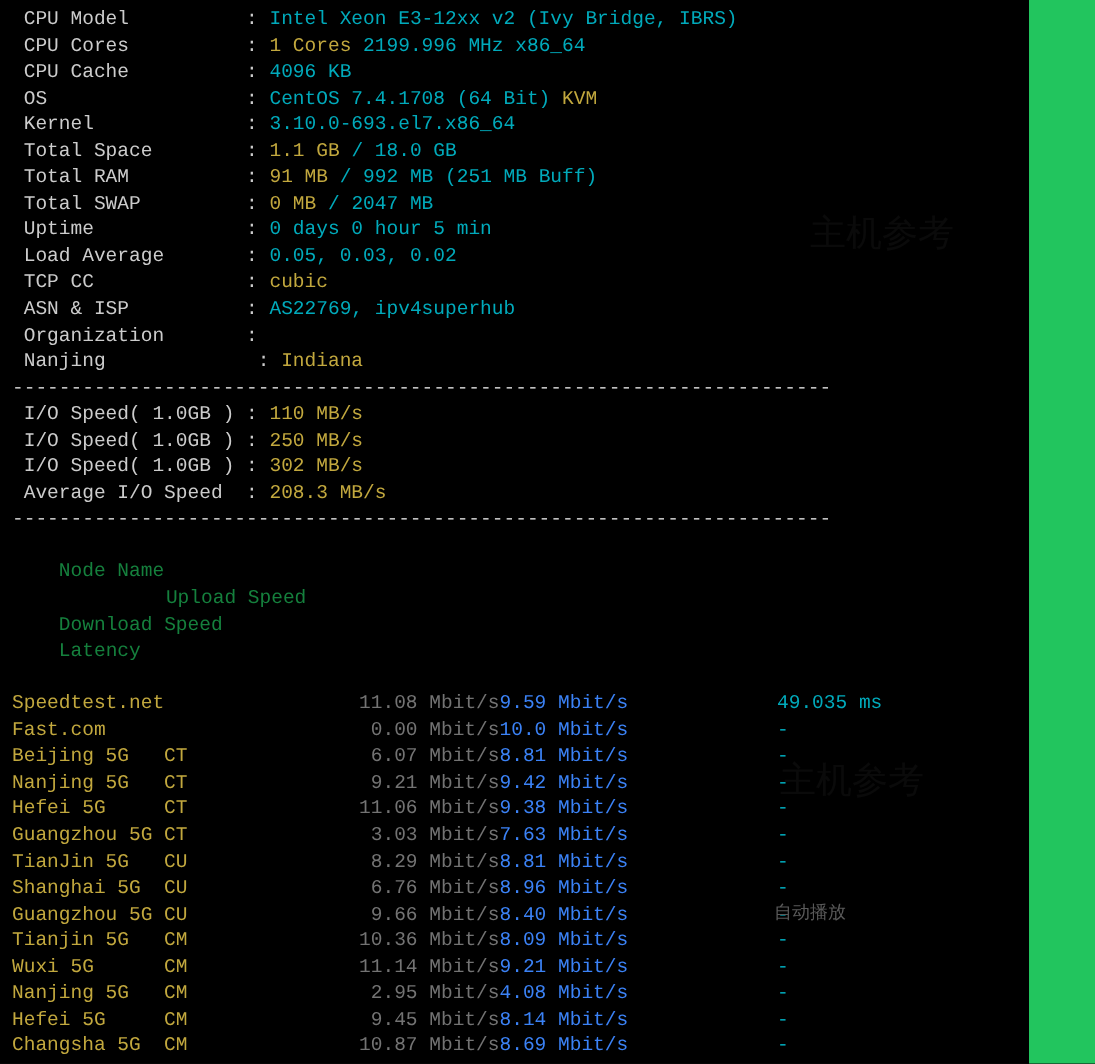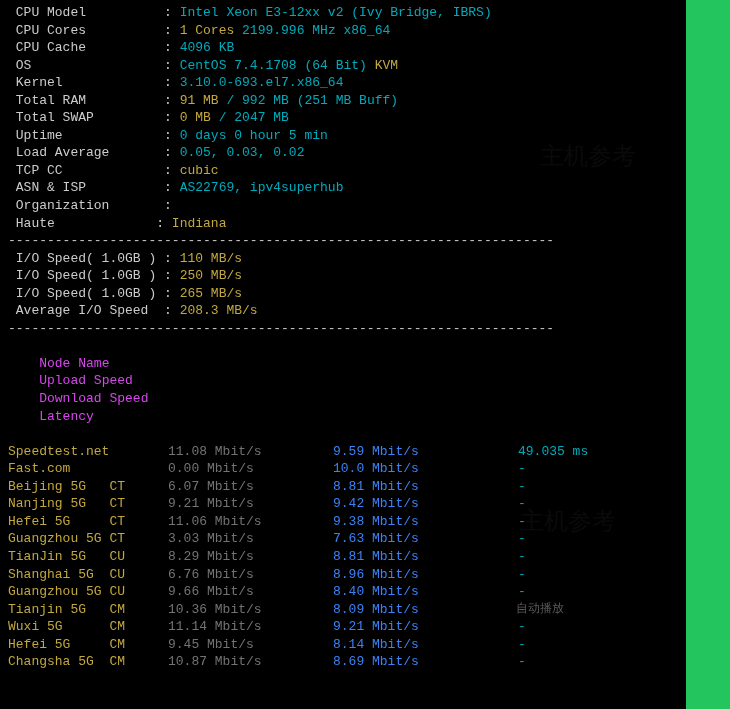--- a/index.html
+++ b/index.html
@@ -34,25 +34,25 @@
   .lbl  { color: #cccccc; }
   .sep  { color: #cccccc; }
   .cyan { color: #00aabb; }
   .grn  { color: #737373; }
   .yel  { color: #c2a83e; }
   .red  { color: #3b82f6; }
   .dash { color: #cccccc; letter-spacing: 0; }
 
   
   .c-node { display: inline-block; width: 160px; color: #c2a83e; }
-  .c-up   { display: inline-block; width: 165px; }
+  .c-up   { display: inline-block; width: 165px; text-align: right; }
   .c-dn   { display: inline-block; width: 185px; }
   .c-lat  { display: inline-block; text-align: center; }
 
-  .hdr { color: #d946ef; }
+  .hdr { color: #15803d; }
 
   
   .wmark {
     position: absolute;
     color: rgba(200,200,200,0.05);
     font-size: 24px;
     pointer-events: none;
     font-family: sans-serif;
   }
   .wm1 { top: 140px; left: 540px; }
@@ -73,36 +73,37 @@
 
   <div class="wmark wm1">主机参考</div>
   <div class="wmark wm2">主机参考</div>
 
   <div id="sysinfo">
       <div class="row"><span class="lbl"> CPU Model          </span><span class="sep">: </span><span class="cyan">Intel Xeon E3-12xx v2 (Ivy Bridge, IBRS)</span></div>
       <div class="row"><span class="lbl"> CPU Cores          </span><span class="sep">: </span><span class="yel">1 Cores</span> <span class="cyan">2199.996 MHz</span> <span class="cyan">x86_64</span></div>
       <div class="row"><span class="lbl"> CPU Cache          </span><span class="sep">: </span><span class="cyan">4096 KB</span></div>
       <div class="row"><span class="lbl"> OS                 </span><span class="sep">: </span><span class="cyan">CentOS 7.4.1708 (64 Bit)</span> <span class="yel">KVM</span></div>
       <div class="row"><span class="lbl"> Kernel             </span><span class="sep">: </span><span class="cyan">3.10.0-693.el7.x86_64</span></div>
+      <div class="row"><span class="lbl"> Total Space        </span><span class="sep">: </span><span class="yel">1.1 GB</span> <span class="cyan">/ 18.0 GB</span></div>
       <div class="row"><span class="lbl"> Total RAM          </span><span class="sep">: </span><span class="yel">91 MB</span> <span class="cyan">/ 992 MB (251 MB Buff)</span></div>
       <div class="row"><span class="lbl"> Total SWAP         </span><span class="sep">: </span><span class="yel">0 MB</span> <span class="cyan">/ 2047 MB</span></div>
       <div class="row"><span class="lbl"> Uptime             </span><span class="sep">: </span><span class="cyan">0 days 0 hour 5 min</span></div>
       <div class="row"><span class="lbl"> Load Average       </span><span class="sep">: </span><span class="cyan">0.05, 0.03, 0.02</span></div>
       <div class="row"><span class="lbl"> TCP CC             </span><span class="sep">: </span><span class="yel">cubic</span></div>
       <div class="row"><span class="lbl"> ASN &amp; ISP          </span><span class="sep">: </span><span class="cyan">AS22769, ipv4superhub</span></div>
       <div class="row"><span class="lbl"> Organization       </span><span class="sep">: </span><span class="cyan"></span></div>
-      <div class="row"><span class="lbl"> Haute             </span><span class="sep">: </span><span class="yel">Indiana</span></div>
+      <div class="row"><span class="lbl"> Nanjing             </span><span class="sep">: </span><span class="yel">Indiana</span></div>
     </div>
 
   <div class="row dash">----------------------------------------------------------------------</div>
 
   <div id="ioinfo">
       <div class="row"><span class="lbl"> I/O Speed( 1.0GB ) </span><span class="sep">: </span><span class="yel">110 MB/s</span></div>
       <div class="row"><span class="lbl"> I/O Speed( 1.0GB ) </span><span class="sep">: </span><span class="yel">250 MB/s</span></div>
-      <div class="row"><span class="lbl"> I/O Speed( 1.0GB ) </span><span class="sep">: </span><span class="yel">265 MB/s</span></div>
+      <div class="row"><span class="lbl"> I/O Speed( 1.0GB ) </span><span class="sep">: </span><span class="yel">302 MB/s</span></div>
       <div class="row"><span class="lbl"> Average I/O Speed  </span><span class="sep">: </span><span class="yel">208.3 MB/s</span></div>
     </div>
 
   <div class="row dash">----------------------------------------------------------------------</div>
 
   <div class="row">
     <span class="c-node hdr">Node Name</span>
     <span class="c-up hdr">Upload Speed</span>
     <span class="c-dn hdr">Download Speed</span>
     <span class="c-lat hdr">Latency</span>
@@ -113,20 +114,21 @@
       <div class="row"><span class="c-node">Fast.com</span><span class="c-up grn">0.00 Mbit/s</span><span class="c-dn red">10.0 Mbit/s</span><span class="c-lat cyan">-</span></div>
       <div class="row"><span class="c-node">Beijing 5G   CT</span><span class="c-up grn">6.07 Mbit/s</span><span class="c-dn red">8.81 Mbit/s</span><span class="c-lat cyan">-</span></div>
       <div class="row"><span class="c-node">Nanjing 5G   CT</span><span class="c-up grn">9.21 Mbit/s</span><span class="c-dn red">9.42 Mbit/s</span><span class="c-lat cyan">-</span></div>
       <div class="row"><span class="c-node">Hefei 5G     CT</span><span class="c-up grn">11.06 Mbit/s</span><span class="c-dn red">9.38 Mbit/s</span><span class="c-lat cyan">-</span></div>
       <div class="row"><span class="c-node">Guangzhou 5G CT</span><span class="c-up grn">3.03 Mbit/s</span><span class="c-dn red">7.63 Mbit/s</span><span class="c-lat cyan">-</span></div>
       <div class="row"><span class="c-node">TianJin 5G   CU</span><span class="c-up grn">8.29 Mbit/s</span><span class="c-dn red">8.81 Mbit/s</span><span class="c-lat cyan">-</span></div>
       <div class="row"><span class="c-node">Shanghai 5G  CU</span><span class="c-up grn">6.76 Mbit/s</span><span class="c-dn red">8.96 Mbit/s</span><span class="c-lat cyan">-</span></div>
       <div class="row"><span class="c-node">Guangzhou 5G CU</span><span class="c-up grn">9.66 Mbit/s</span><span class="c-dn red">8.40 Mbit/s</span><span class="c-lat cyan">-</span></div>
       <div class="row"><span class="c-node">Tianjin 5G   CM</span><span class="c-up grn">10.36 Mbit/s</span><span class="c-dn red">8.09 Mbit/s</span><span class="c-lat cyan">-</span></div>
       <div class="row"><span class="c-node">Wuxi 5G      CM</span><span class="c-up grn">11.14 Mbit/s</span><span class="c-dn red">9.21 Mbit/s</span><span class="c-lat cyan">-</span></div>
+      <div class="row"><span class="c-node">Nanjing 5G   CM</span><span class="c-up grn">2.95 Mbit/s</span><span class="c-dn red">4.08 Mbit/s</span><span class="c-lat cyan">-</span></div>
       <div class="row"><span class="c-node">Hefei 5G     CM</span><span class="c-up grn">9.45 Mbit/s</span><span class="c-dn red">8.14 Mbit/s</span><span class="c-lat cyan">-</span></div>
       <div class="row"><span class="c-node">Changsha 5G  CM</span><span class="c-up grn">10.87 Mbit/s</span><span class="c-dn red">8.69 Mbit/s</span><span class="c-lat cyan">-</span></div>
     </div>
 
 </div>
 
 <div class="sideband">
   <span class="gut-txt" style="top:600px; left:-170px;">自动播放</span>
 </div>
 

